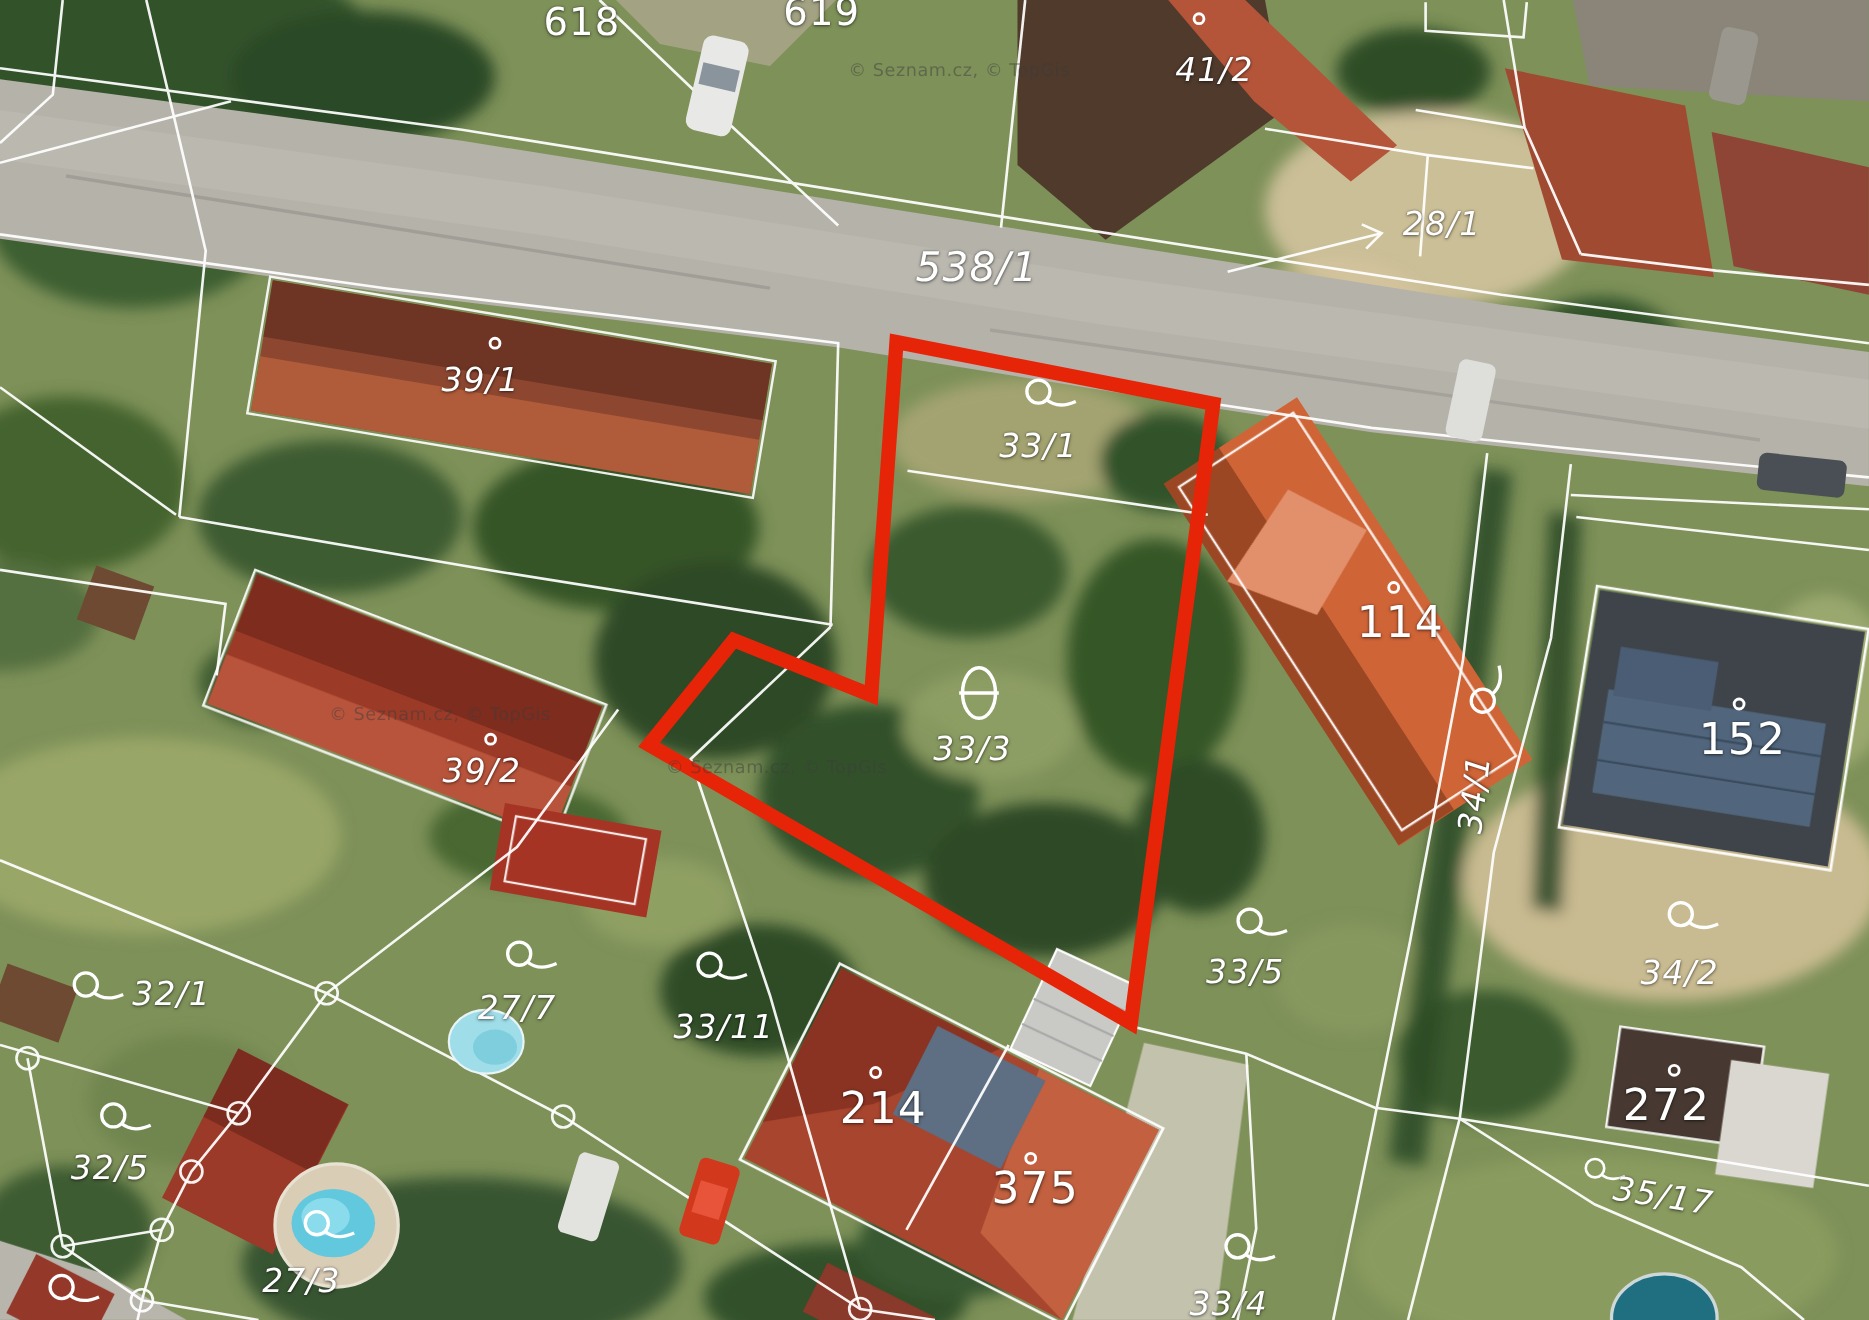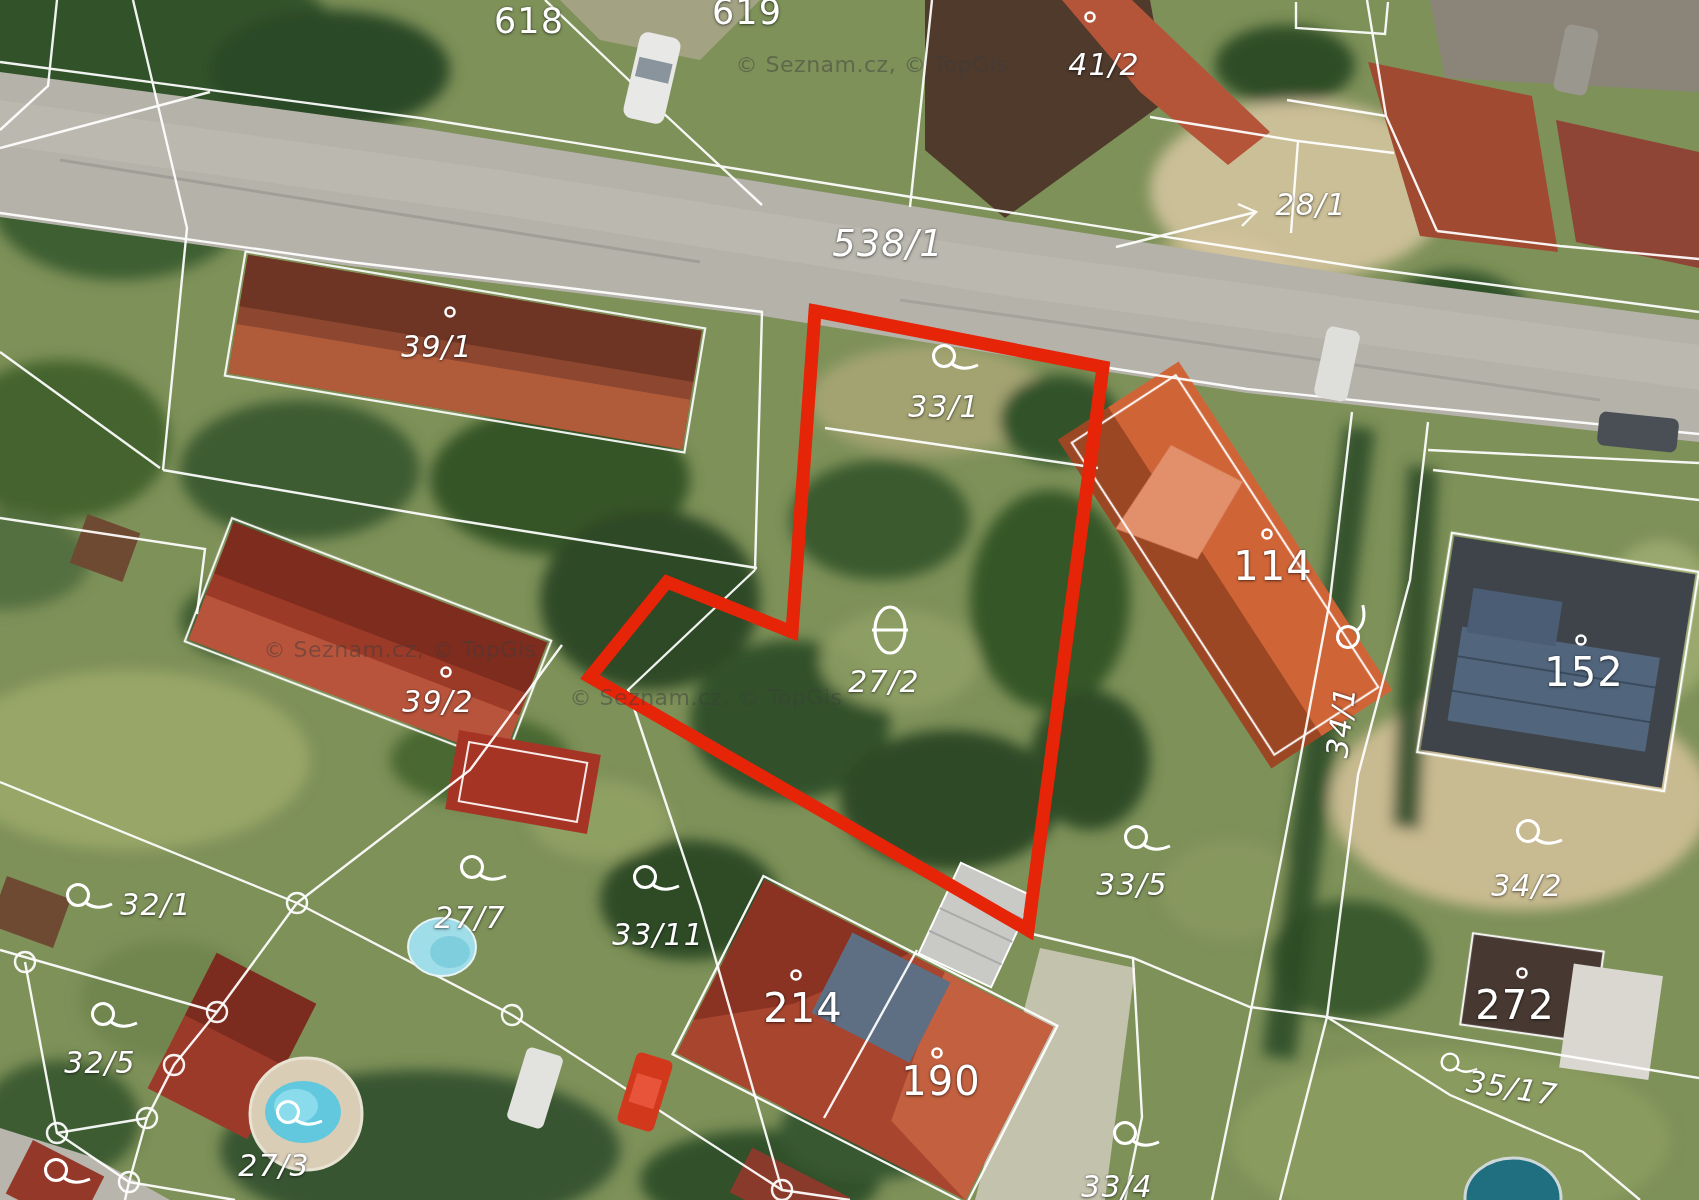--- a/index.html
+++ b/index.html
@@ -7,21 +7,21 @@
        background:#7e9159;font-family:"DejaVu Sans",sans-serif;cursor:grab;}
   #map svg{position:absolute;left:0;top:0;}
   .plabel{position:absolute;transform:translate(-50%,-50%);color:#fff;
           white-space:nowrap;text-shadow:0 1px 3px rgba(0,0,0,.55),0 0 2px rgba(0,0,0,.35);
           pointer-events:none;letter-spacing:1px;}
   .plabel.land{font-style:italic;font-size:30px;}
   .plabel.building{font-style:normal;font-size:40px;}
   .plabel.road{font-style:italic;font-size:37px;}
   .plabel.big{font-size:35px;}
   .wm{position:absolute;transform:translate(-50%,-50%);color:rgba(60,60,60,.48);
-      font-size:22px;white-space:nowrap;pointer-events:none;letter-spacing:.5px;}
+      font-size:16px;white-space:nowrap;pointer-events:none;letter-spacing:.5px;}
 </style>
 </head>
 <body>
 
 <div id="map">
 
 <svg width="1699" height="1200" viewBox="0 0 1699 1200">
   <defs>
     <filter id="soft" x="-30%" y="-30%" width="160%" height="160%">
           <feGaussianBlur stdDeviation="7"></feGaussianBlur>
@@ -299,28 +299,28 @@
       <div class="plabel building big" style="left: 747px; top: 12px;">619</div>
       <div class="plabel land" style="left: 1104px; top: 64px;">41/2</div>
       <div class="plabel land" style="left: 1311px; top: 204px;">28/1</div>
       <div class="plabel road" style="left: 888px; top: 243px;">538/1</div>
       <div class="plabel land" style="left: 437px; top: 346px;">39/1</div>
       <div class="plabel land" style="left: 944px; top: 406px;">33/1</div>
       <div class="plabel building" style="left: 1273px; top: 566px;">114</div>
       <div class="plabel land" style="left: 1341px; top: 722px; transform: translate(-50%, -50%) rotate(-83deg);">34/1</div>
       <div class="plabel building" style="left: 1584px; top: 672px;">152</div>
       <div class="plabel land" style="left: 438px; top: 701px;">39/2</div>
-      <div class="plabel land" style="left: 884px; top: 681px;">27/2</div>
+      <div class="plabel land" style="left: 884px; top: 681px;">33/3</div>
       <div class="plabel land" style="left: 1132px; top: 884px;">33/5</div>
       <div class="plabel land" style="left: 1527px; top: 885px;">34/2</div>
       <div class="plabel land" style="left: 156px; top: 904px;">32/1</div>
       <div class="plabel land" style="left: 470px; top: 917px;">27/7</div>
       <div class="plabel land" style="left: 658px; top: 934px;">33/11</div>
       <div class="plabel building" style="left: 803px; top: 1008px;">214</div>
-      <div class="plabel building" style="left: 941px; top: 1081px;">190</div>
+      <div class="plabel building" style="left: 941px; top: 1081px;">375</div>
       <div class="plabel building" style="left: 1515px; top: 1005px;">272</div>
       <div class="plabel land" style="left: 1512px; top: 1088px; transform: translate(-50%, -50%) rotate(9deg);">35/17</div>
       <div class="plabel land" style="left: 100px; top: 1062px;">32/5</div>
       <div class="plabel land" style="left: 274px; top: 1165px;">27/3</div>
       <div class="plabel land" style="left: 1117px; top: 1186px;">33/4</div>
     </div>
 <div id="wms">
       <div class="wm" style="left: 872px; top: 64px;">© Seznam.cz, © TopGis</div>
       <div class="wm" style="left: 400px; top: 649px;">© Seznam.cz, © TopGis</div>
       <div class="wm" style="left: 706px; top: 697px;">© Seznam.cz, © TopGis</div>

